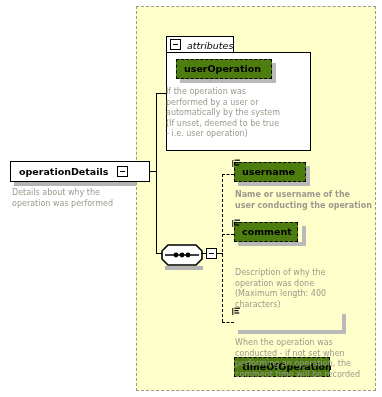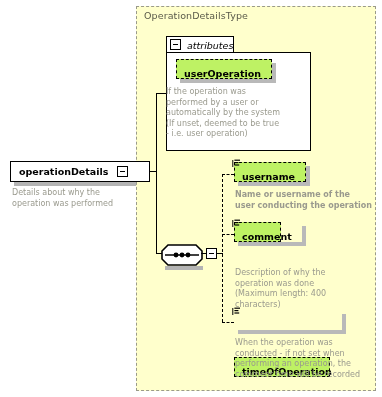--- a/index.html
+++ b/index.html
@@ -130,25 +130,25 @@
     width: 145px;
     height: 99px;
     background: #ffffff;
     border: 1.2px solid #000000;
     box-sizing: border-box;
   }
 
   
   .opt-node {
     position: absolute;
-    background: #bef264;
+    background: #4d7c0f;
     border: 1.7px dashed #000000;
     box-sizing: border-box;
     display: flex;
-    align-items: flex-end;
+    align-items: center;
     height: 20px;
   }
   .opt-node .node-label { margin: 0 7px; }
   .opt-shadow {
     position: absolute;
     background: #b9b9b9;
   }
 
   
   .type-glyph {
@@ -193,21 +193,20 @@
     width: 0;
     border-left: 1.4px dashed #000000;
   }
 </style>
 </head>
 <body>
 
 <div id="canvas">
 
   <div class="type-box"></div>
-  <div class="type-title">OperationDetailsType</div>
 
   <div class="ln ln-h" style="left:131px; top:171px; width:26px;"></div>
 
   <div class="ln ln-v" style="left:156px; top:93px; height:160px;"></div>
 
   <div class="ln ln-h" style="left:156px; top:93px; width:11px;"></div>
 
   <div class="ln ln-h" style="left:156px; top:253px; width:8px;"></div>
 
   <div class="attr-tab"></div>
@@ -254,21 +253,21 @@
     <line x1="0.8" y1="1" x2="0.8" y2="8" stroke="#000" stroke-width="1"></line>
     <line x1="2.4" y1="1.2" x2="8" y2="1.2" stroke="#000" stroke-width="1.2"></line>
     <line x1="2.4" y1="3.6" x2="6.4" y2="3.6" stroke="#000" stroke-width="1.2"></line>
     <line x1="2.4" y1="6" x2="7.2" y2="6" stroke="#000" stroke-width="1.2"></line>
   </svg>
   <div class="desc" style="left:235px; top:190px; width:142px;font-weight:bold;">Name or username of the
 user conducting the operation</div>
 
   <div class="opt-shadow" style="left:238px; top:242px; width:64px; height:4px;"></div>
   <div class="opt-shadow" style="left:302px; top:226px; width:4px; height:20px;"></div>
-  <div class="opt-node" style="left:234px; top:222px; width:47px;">
+  <div class="opt-node" style="left:234px; top:222px; width:64px;">
     <span class="node-label">comment</span>
   </div>
   <svg class="type-glyph" style="left:232px; top:219px;" viewBox="0 0 9 9">
     <line x1="0.8" y1="1" x2="0.8" y2="8" stroke="#000" stroke-width="1"></line>
     <line x1="2.4" y1="1.2" x2="8" y2="1.2" stroke="#000" stroke-width="1.2"></line>
     <line x1="2.4" y1="3.6" x2="6.4" y2="3.6" stroke="#000" stroke-width="1.2"></line>
     <line x1="2.4" y1="6" x2="7.2" y2="6" stroke="#000" stroke-width="1.2"></line>
   </svg>
   <div class="desc" style="left:235px; top:268px; width:140px;">Description of why the
 operation was done

